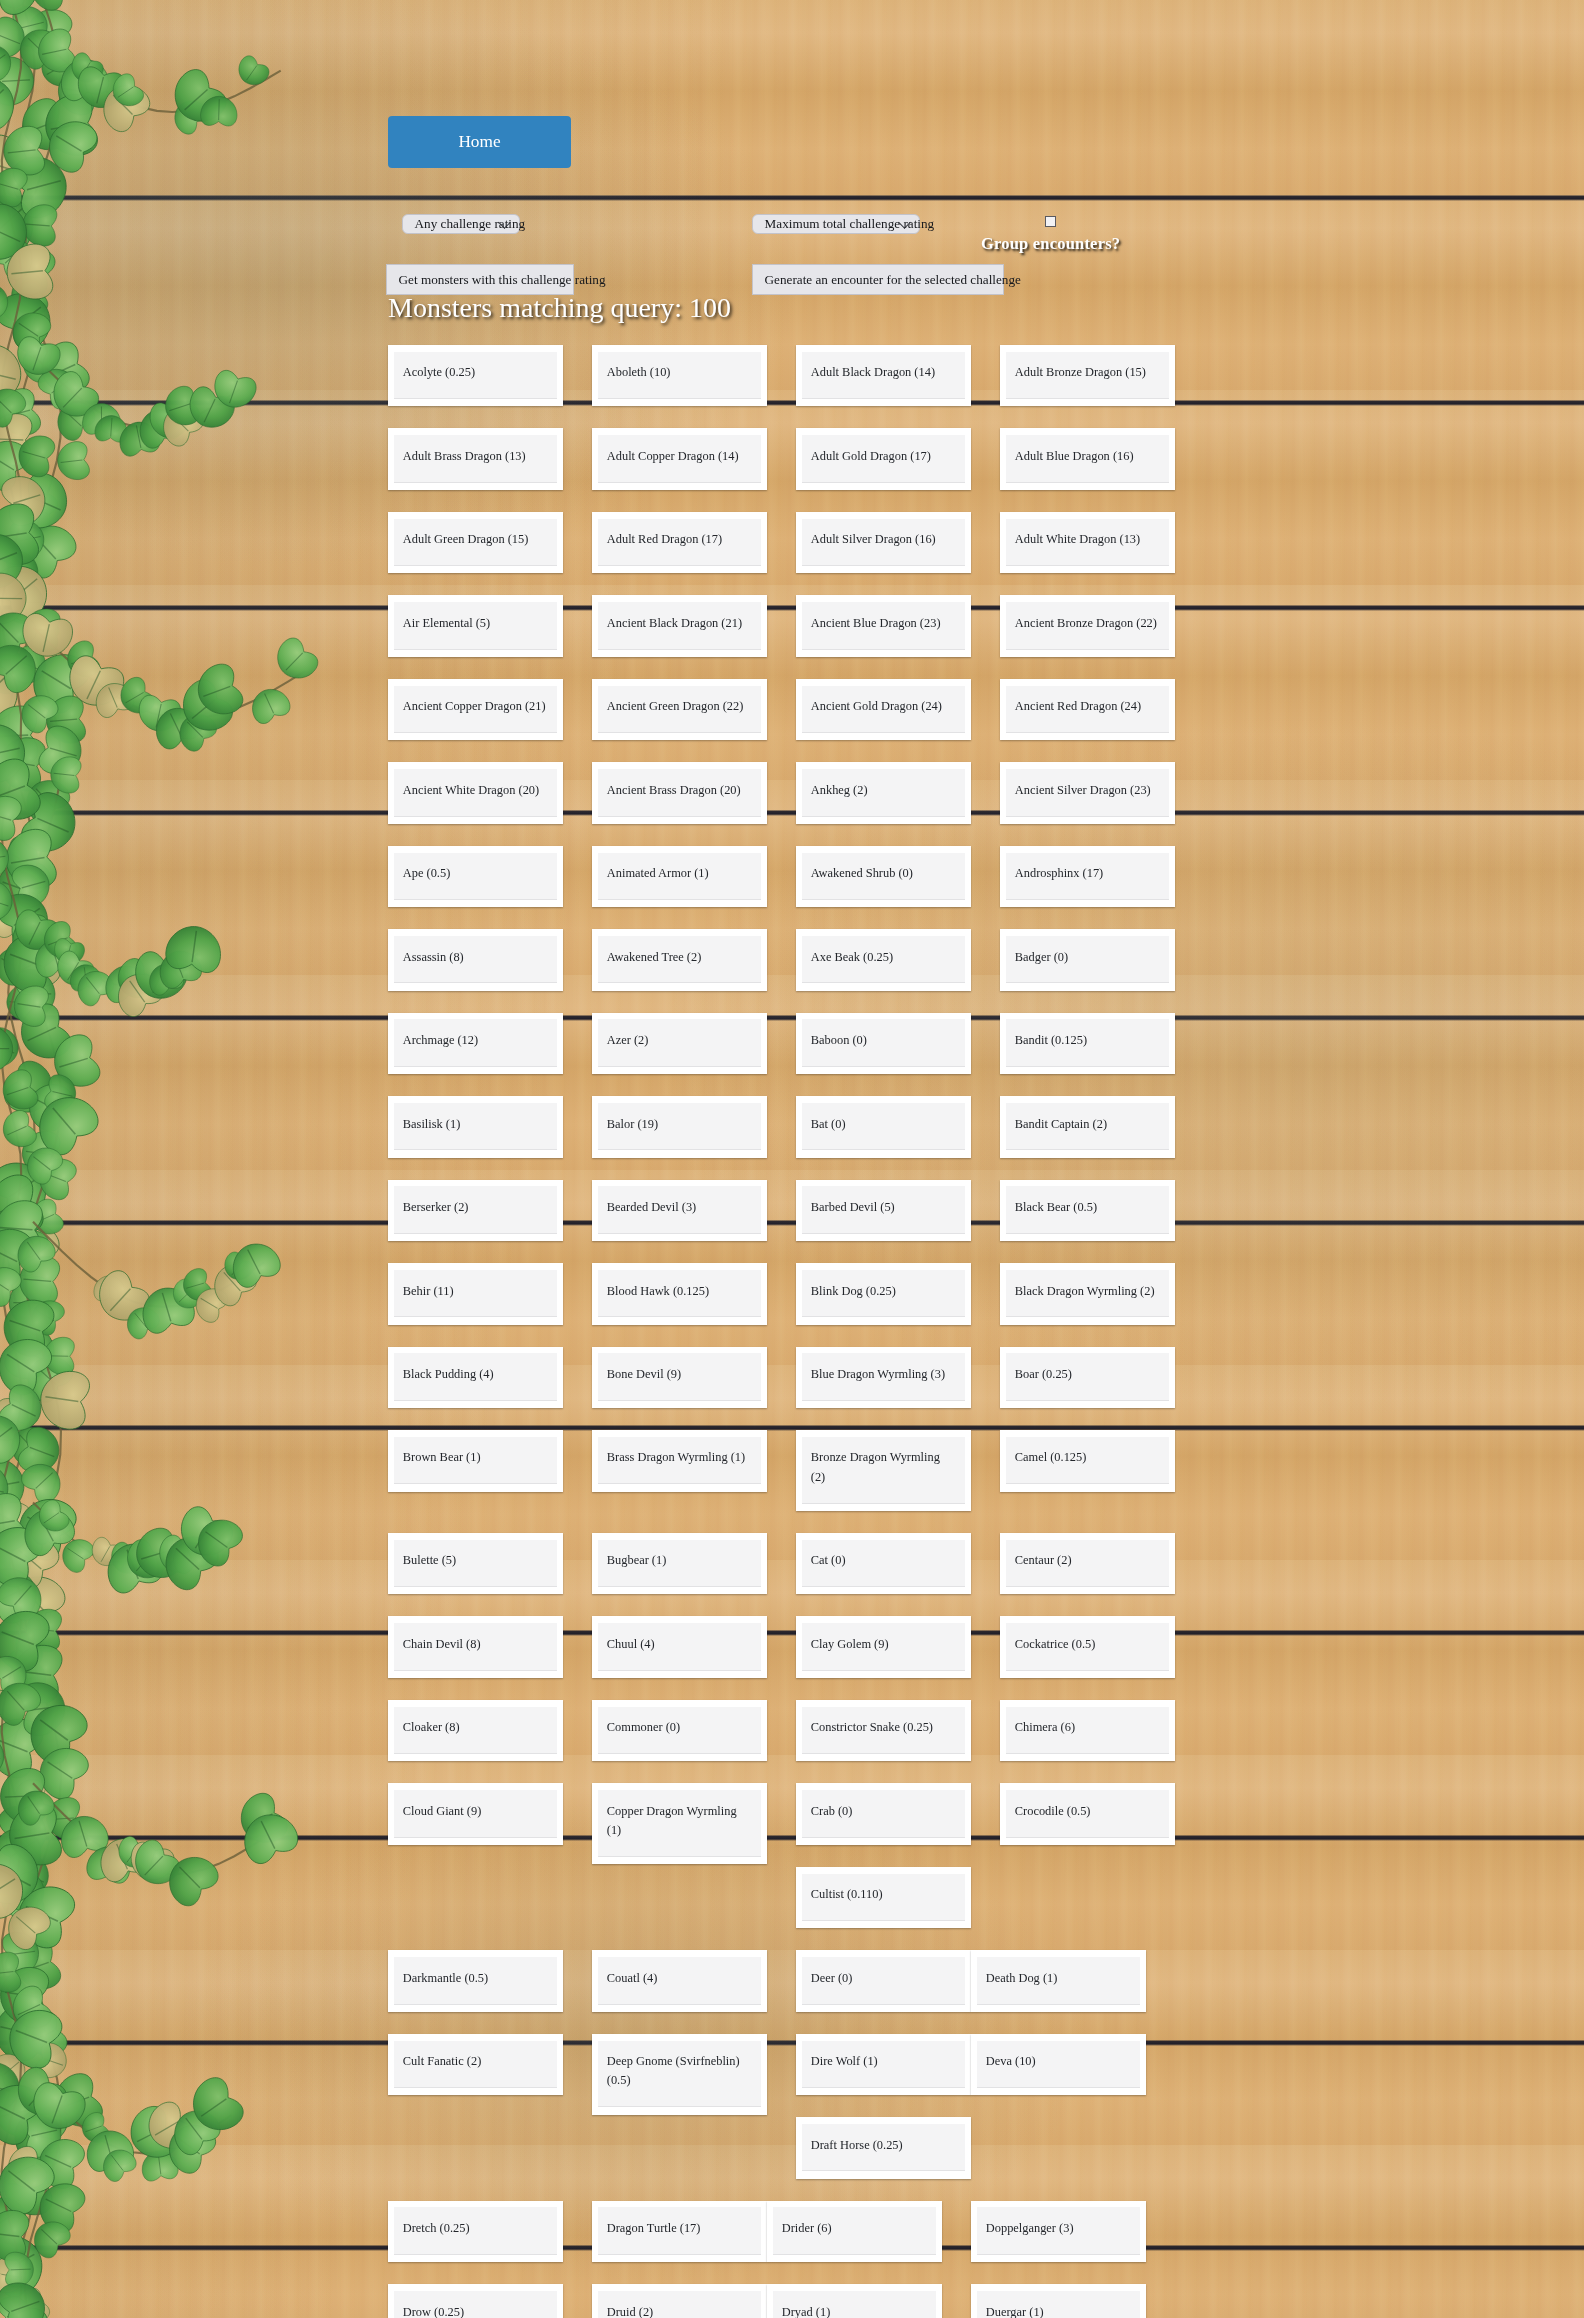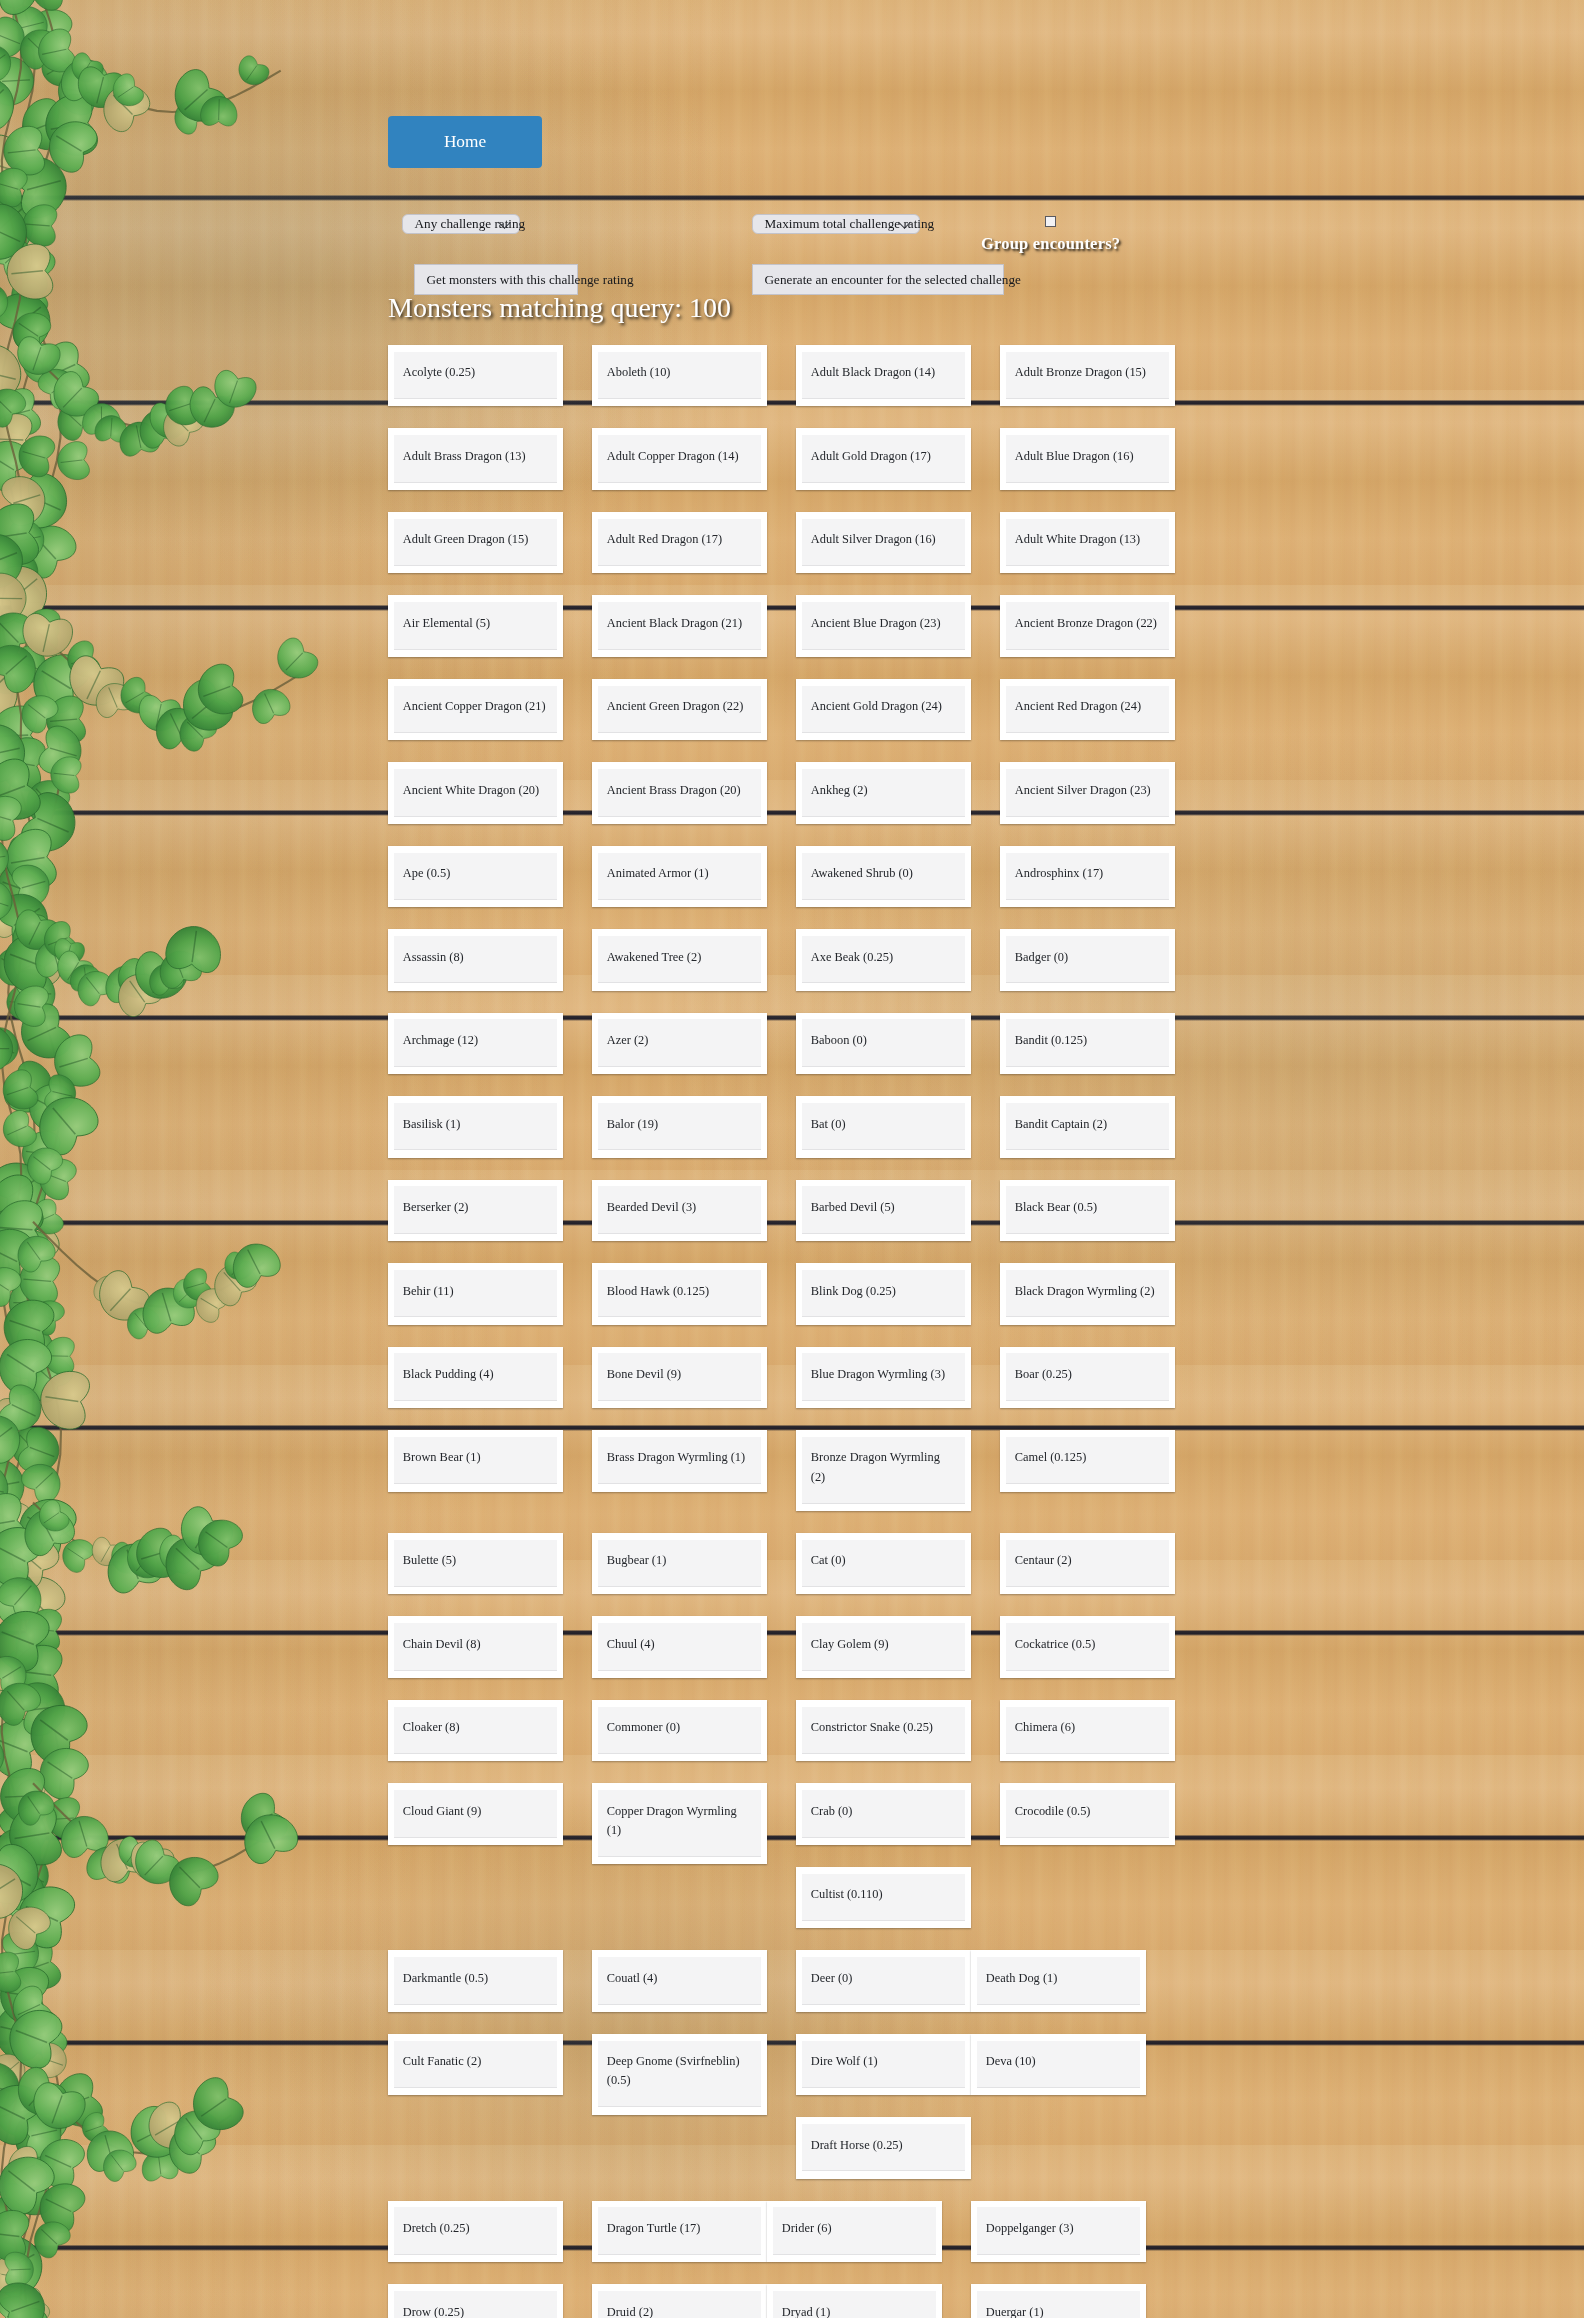--- a/index.html
+++ b/index.html
@@ -66,21 +66,21 @@
 
   
   #vines { position:absolute; left:0; top:0; width:355px; height:2319px; pointer-events:none; }
 
   
   #navbar {
     position:absolute; left:0; top:0; width:1585px; height:195px;
   }
   .nav-home {
     position:absolute; left:388px; top:116px;
-    width:154px; height:52px;
+    width:183px; height:52px;
     background:#3183bf;
     border-radius:4.1px;
     color:#ffffff;
     font-size:17.3px;
     display:flex; align-items:center; justify-content:center;
     cursor:pointer;
     border:none;
     font-family:"Liberation Serif","DejaVu Serif",serif;
   }
 
@@ -118,21 +118,21 @@
     border:0.8px solid #c3c3ca;
     border-radius:0;
     font-size:13.2px;
     color:#16181c;
     padding:0 11.6px;
     display:flex; align-items:center;
     cursor:pointer;
     font-family:"Liberation Serif","DejaVu Serif",serif;
     white-space:nowrap;
   }
-  #btn-get { left:414px; top:264px; width:164px; }
+  #btn-get { left:386px; top:264px; width:188px; }
   #btn-gen { left:752px; top:264px; width:252px; }
 
   #group-wrap {
     position:absolute; left:981px; top:216px;
     display:flex; align-items:center; gap:7.4px;flex-direction:column;
   }
   #group-box {
     width:10.7px; height:10.7px;
     background:#f2f2f5;
     border:0.8px solid #5a5a60;

